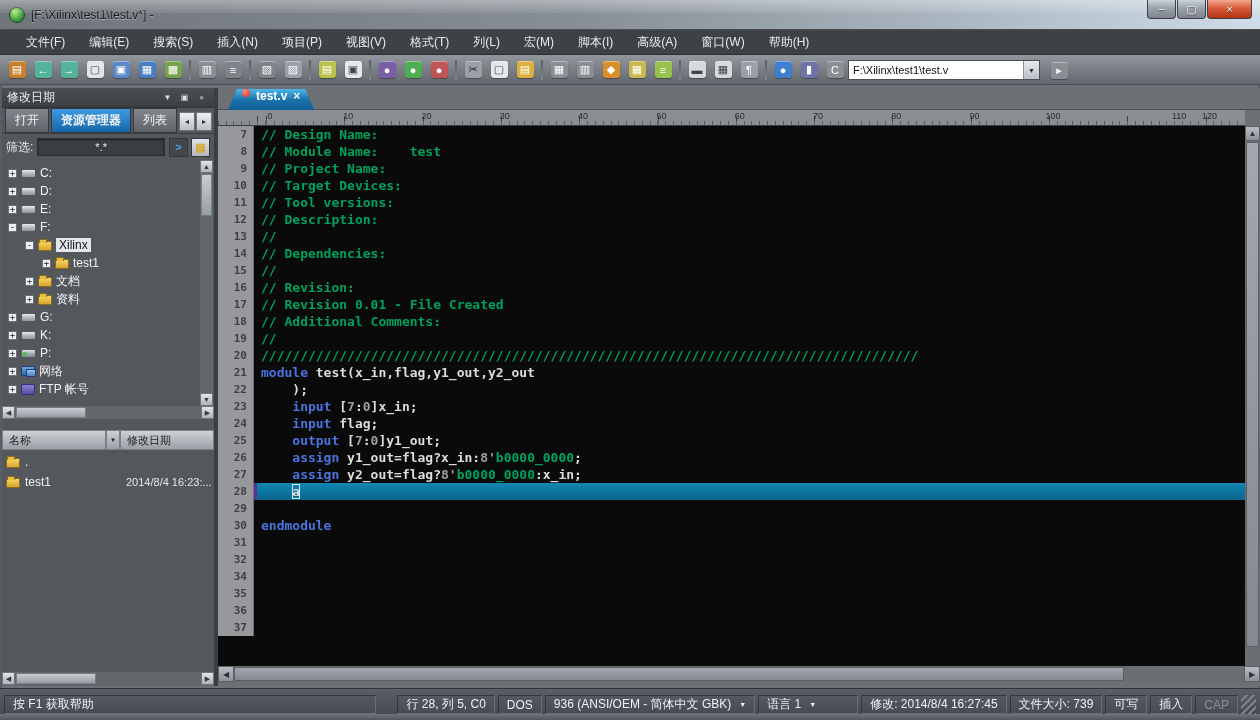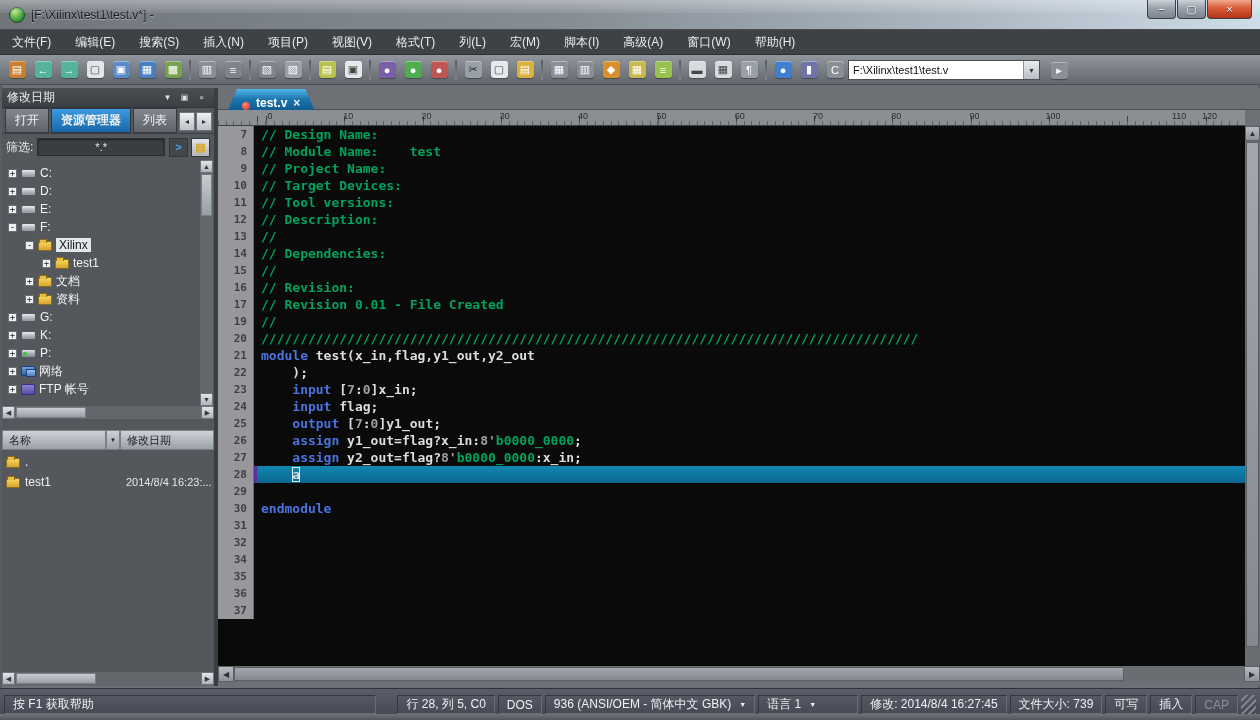--- a/index.html
+++ b/index.html
@@ -17,21 +17,21 @@
   .title-text { font-size:12px; color:#16181b; text-shadow:0 1px 1px rgba(255,255,255,.45); }
   .win-btns { position:absolute; right:8px; top:0; display:flex; }
   .wbtn { height:19px; width:29px; display:flex; align-items:center; justify-content:center;
     font-size:11px; color:#fff; text-shadow:0 1px 1px rgba(0,0,0,.6);
     background:linear-gradient(#cdd3da,#9aa1aa 45%,#7d848d); border:1px solid #3c4045;
     border-top:none; border-radius:0 0 4px 4px; margin-left:1px; }
   .wbtn.close { width:45px; background:linear-gradient(#f2a98f,#d95b38 45%,#b33317); }
 
   
   .menubar { position:absolute; left:0; top:30px; width:1260px; height:25px; background:#3e4246;
-    border-bottom:1px solid #2c2f32; display:flex; align-items:center; }
+    border-bottom:1px solid #2c2f32; display:flex; align-items:center; padding-left:14px; }
   .menu-item { color:#e9ebee; font-size:12px; padding:3px 12px; }
 
   
   .toolbar { position:absolute; left:0; top:55px; width:1260px; height:30px;
     background:linear-gradient(#92979d,#787d83 55%,#62676d); border-bottom:1px solid #4a4e53;
     display:flex; align-items:center; padding-left:4px; }
   .tb-icons { display:flex; align-items:center; }
   .tb { width:24px; height:24px; display:flex; align-items:center; justify-content:center;
     border:1px solid transparent; border-radius:2px; background:transparent; margin:0 1px; }
   .tb .ic { width:17px; height:17px; border-radius:3px; display:flex; align-items:center; justify-content:center;
@@ -103,21 +103,21 @@
   .file-row { height:20px; display:flex; align-items:center; gap:5px; padding-left:4px; color:#f2f3f5; font-size:12px; }
   .file-row .fname { width:96px; }
   .file-row .fdate { font-size:11px; color:#e4e6e9; }
 
   
   .splitter { position:absolute; left:214px; top:88px; width:4px; height:598px; background:#3a3d41; }
 
   
   .editorpane { position:absolute; left:218px; top:88px; width:1042px; height:598px; background:#6d7175; }
   .tabbar { position:absolute; left:0; top:0; width:100%; height:22px; background:#6d7175; border-bottom:1px solid #4a4e52; }
-  .etab { position:absolute; left:10px; top:1px; height:21px; display:flex; align-items:flex-end; gap:6px; padding:0 14px;
+  .etab { position:absolute; left:10px; top:1px; height:21px; display:flex; align-items:flex-start; gap:6px; padding:0 14px;
     background:linear-gradient(#4db7ea,#1b74ad 50%,#0f5d93); color:#fff; font-size:12px; font-weight:bold;
     clip-path:polygon(9px 0, calc(100% - 9px) 0, 100% 100%, 0 100%); }
   .etab .dot { width:8px; height:8px; border-radius:50%; background:radial-gradient(circle at 35% 30%,#ff8d7a,#d8281b); }
   .etab .tclose { font-size:12px; font-weight:bold; color:#eaf4fb; }
   .ruler { position:absolute; left:0; top:22px; width:1027px; height:16px;
     background-color:#8b8f94;
     background-image:
       repeating-linear-gradient(90deg,#5a5e62 0 1px,transparent 1px 7.83px),
       repeating-linear-gradient(90deg,#3c3f42 0 1px,transparent 1px 78.3px);
     background-size:auto 4px, auto 9px; background-position:48px 100%, 48px 100%; background-repeat:repeat-x;
@@ -500,20 +500,24 @@
         </div>
         <div class="cline">
           <span class="lno">16</span>
           <span class="ltext"><span class="cm">// Revision: </span></span>
         </div>
         <div class="cline">
           <span class="lno">17</span>
           <span class="ltext"><span class="cm">// Revision 0.01 - File Created</span></span>
         </div>
         <div class="cline">
+          <span class="lno">18</span>
+          <span class="ltext"><span class="cm">// Additional Comments: </span></span>
+        </div>
+        <div class="cline">
           <span class="lno">19</span>
           <span class="ltext"><span class="cm">//</span></span>
         </div>
         <div class="cline">
           <span class="lno">20</span>
           <span class="ltext"><span class="cm">////////////////////////////////////////////////////////////////////////////////////</span></span>
         </div>
         <div class="cline">
           <span class="lno">21</span>
           <span class="ltext"><span class="kw">module</span><span class="id"> test(x_in,flag,y1_out,y2_out</span></span>

